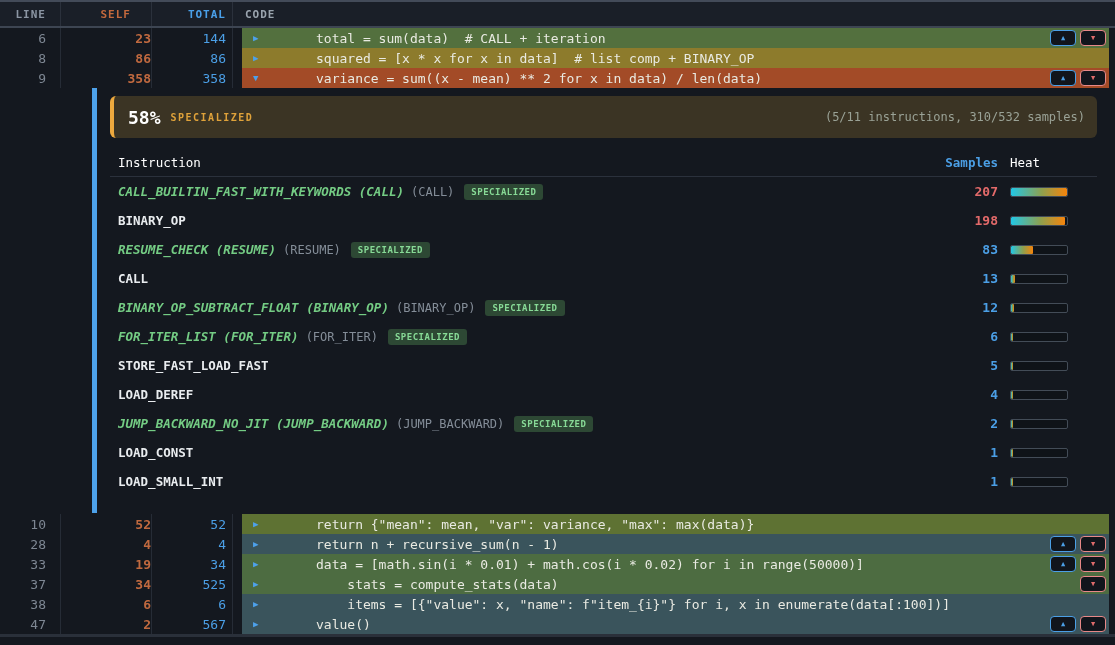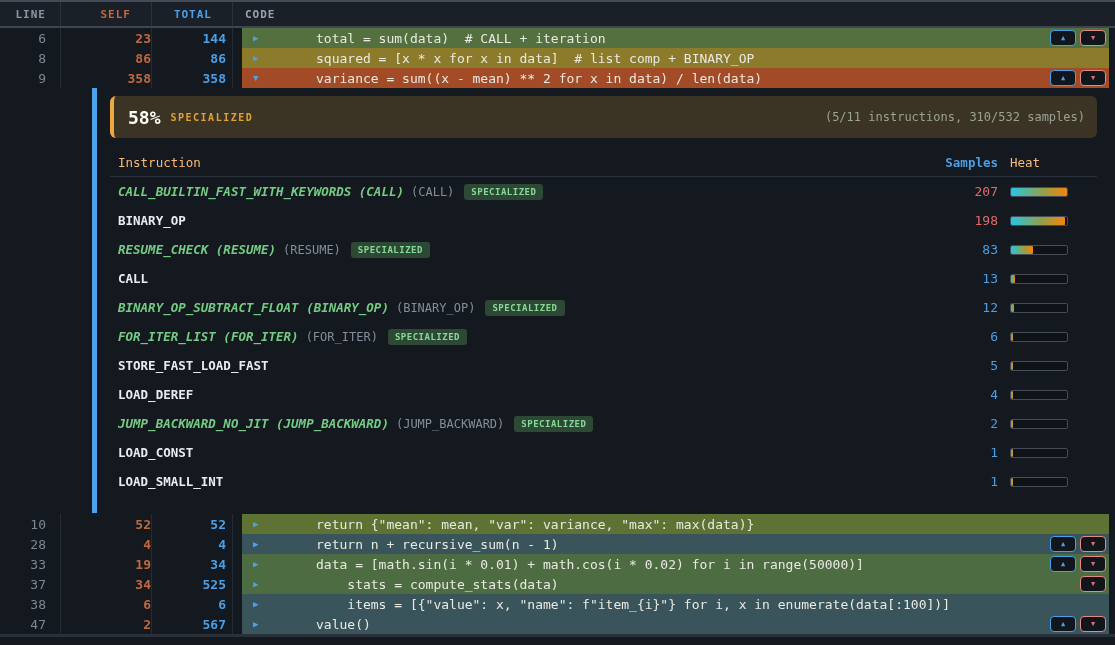--- a/index.html
+++ b/index.html
@@ -13,32 +13,32 @@
   
   .table-header {
     display:flex; height:28px; background:#1a1f28;
     border-top:2px solid #434b59; border-bottom:2px solid #3d4552;
     align-items:center;
   }
   .table-header .hcell { height:100%; display:flex; align-items:center;
     font-size:11px; font-weight:bold; letter-spacing:1px; }
   .hcell.h-line  { width:61px;  justify-content:flex-end; padding-right:14px; color:#8b95a3; border-right:1px solid #2b313c; }
   .hcell.h-self  { width:91px;  justify-content:flex-end; padding-right:20px; color:#c4693d; border-right:1px solid #2b313c; }
-  .hcell.h-total { width:81px;  justify-content:flex-end; padding-right:20px;  color:#4aa0ea; border-right:1px solid #2b313c; }
+  .hcell.h-total { width:81px;  justify-content:flex-end; padding-right:6px;  color:#4aa0ea; border-right:1px solid #2b313c; }
   .hcell.h-code  { flex:1; padding-left:12px; color:#9aa4ae; }
 
   
   .code-row { display:flex; height:20px; }
   .code-row .cell {
     height:100%; display:flex; align-items:center; justify-content:flex-end;
     font-size:13px; border-right:1px solid #262c36; background:#14181f;
   }
   .cell.c-line  { width:61px; padding-right:14px; color:#7e8793; }
   .cell.c-self  { width:91px; color:#c0693f; font-weight:bold; }
-  .cell.c-total { width:81px; padding-right:6px;  color:#4b9fe6; font-weight:bold; }
+  .cell.c-total { width:81px; padding-right:6px;  color:#4b9fe6; font-weight:normal; }
   .code-cell {
     flex:1; position:relative; margin-left:9px; margin-right:6px; height:100%;
   }
   .expand-arrow {
     position:absolute; left:11px; top:0; height:100%; display:flex; align-items:center;
     font-size:9px; color:#4da1ea; cursor:pointer;
   }
   .code-text {
     position:absolute; left:74px; top:0; height:100%; display:flex; align-items:center;
     font-size:13px; color:#e9eae2; white-space:pre;
@@ -64,36 +64,36 @@
     background:#3b3424; border-left:4px solid #eda93e; border-radius:6px;
     display:flex; align-items:center;
   }
   .spec-pct   { margin-left:14px; font-size:18px; font-weight:bold; color:#ffffff; }
   .spec-label { margin-left:10px; font-size:10px; font-weight:bold; letter-spacing:1.5px; color:#dfa23a; }
   .spec-stats { margin-left:auto; margin-right:12px; font-size:12px; color:#9aa296; }
 
   .instr-table { position:absolute; left:110px; top:60px; width:987px; }
   .instr-grid { display:grid; grid-template-columns:1fr 110px 12px 87px; align-items:center; }
   .instr-header { height:29px; border-bottom:1px solid #2b313c; }
-  .instr-header .th { font-size:12.5px; color:#fdba74; font-weight:normal; }
+  .instr-header .th { font-size:12.5px; color:#ffffff; font-weight:normal; }
   .th.th-instruction { padding-left:8px; }
   .th.th-samples { text-align:right; color:#4b9fe6; font-weight:bold; }
   .th.th-heat { }
   .instr-row { height:29px; }
   .instr-name { padding-left:8px; display:flex; align-items:center; white-space:nowrap; overflow:hidden; }
   .instr-nm   { font-size:12.5px; font-weight:bold; }
   .instr-nm.specialized { color:#74cc84;font-style:italic; }
   .instr-nm.plain { color:#e9ecef; }
   .instr-base { font-size:12px; color:#848d98; margin-left:7px; }
   .spec-badge {
     margin-left:10px; background:#2d4834; color:#87da96;
     font-size:9px; font-weight:bold; letter-spacing:.5px;
     padding:3px 7px; border-radius:3px;
   }
-  .instr-samples { text-align:right; font-size:13px; font-weight:normal; }
+  .instr-samples { text-align:right; font-size:13px; font-weight:bold; }
   .heat-cell { display:flex; }
   .heat-track {
     width:58px; height:10px; background:#0f1318;
     border:1px solid #434c57; border-radius:2px; overflow:hidden;
   }
   .heat-fill {
     height:100%; min-width:2px; border-radius:1px;
     background:linear-gradient(90deg,#22c7e6 0%,#8fa04e 55%,#f5840c 100%);
   }
 

